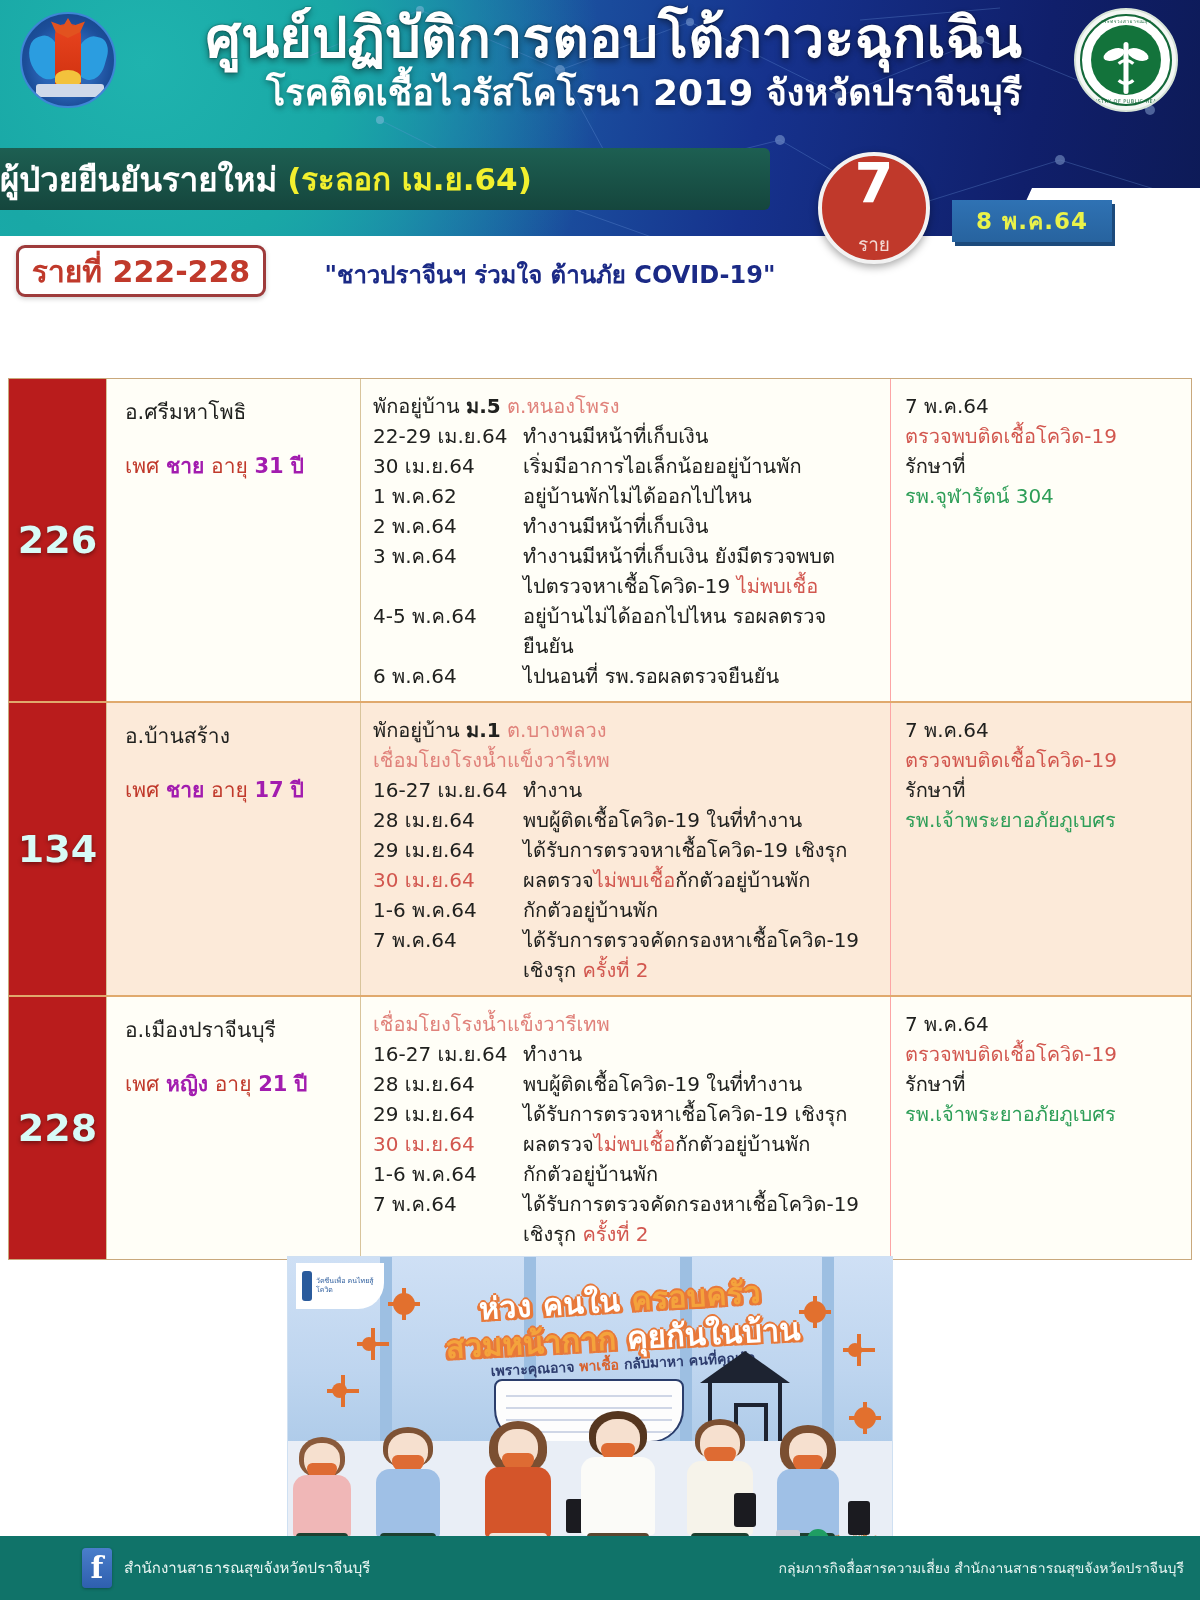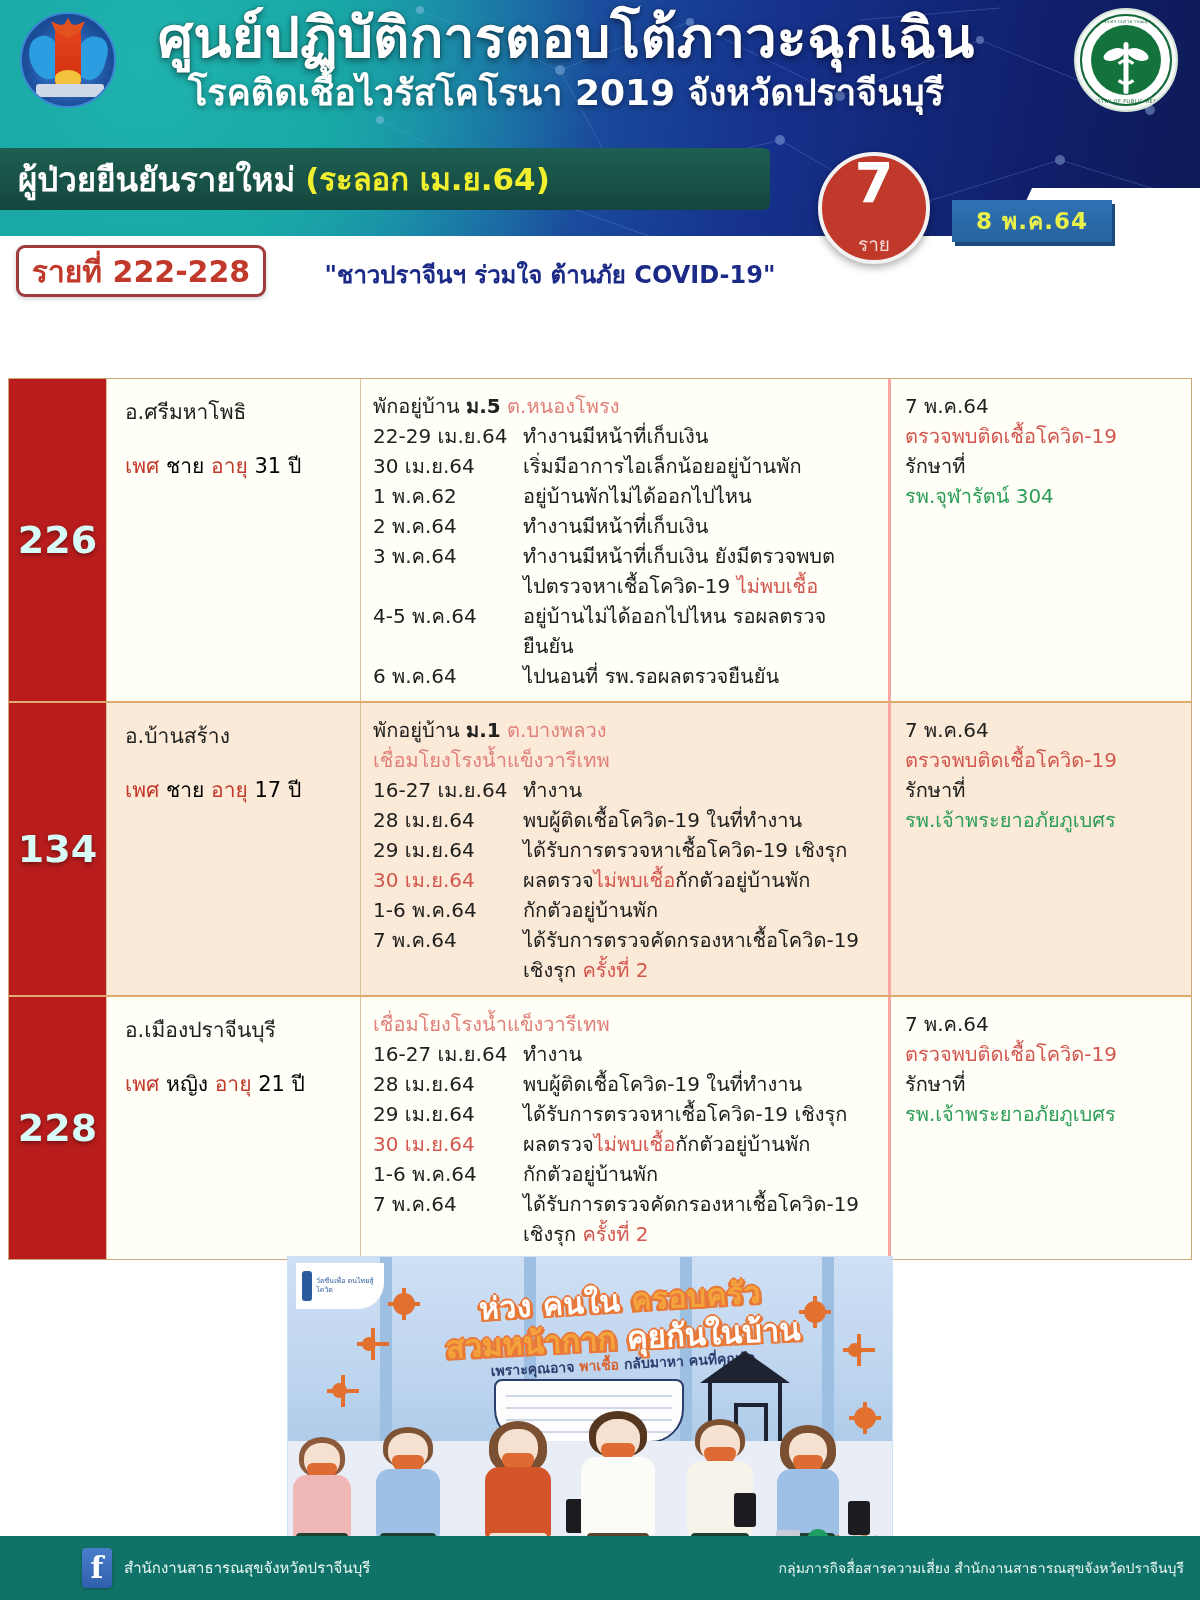--- a/index.html
+++ b/index.html
@@ -82,37 +82,37 @@
     position:absolute; left:50%; top:34px; transform:translateX(-50%);
     width:24px;height:26px;border:3px solid #fff;border-radius:50%;border-left-color:transparent;border-right-color:transparent;
   }
   .emblem-moph .moph-top,.emblem-moph .moph-bot{
     position:absolute; left:0; right:0; text-align:center; color:#14693a; font-size:5px; letter-spacing:.4px;
   }
   .emblem-moph .moph-top{ top:7px; }
   .emblem-moph .moph-bot{ bottom:6px; }
 
   
-  .title-wrap{ position:absolute; left:136px; top:6px; width:860px; text-align:center; }
+  .title-wrap{ position:absolute; left:162px; top:6px; width:860px; text-align:right; }
   .title-main{
     font-size:56px; line-height:64px; font-weight:bold; color:#ffffff;
     text-shadow: 0 3px 7px rgba(0,0,0,.45), 0 0 2px rgba(0,0,0,.6);
     white-space:nowrap;
   }
   .title-sub{
     font-size:36px; line-height:46px; font-weight:bold; color:#ffffff;
     text-shadow: 0 2px 6px rgba(0,0,0,.45);
     white-space:nowrap;
   }
 
   .greenband{
     position:absolute; left:0; top:148px; width:770px; height:62px;
     background:linear-gradient(#1d5f52,#15463d);
     border-radius:0 6px 6px 0;
-    display:flex; align-items:center; padding-left:18px;
+    display:flex; align-items:center; padding-left:0;
   }
   .greenband .gb-a{ font-size:33px; font-weight:bold; color:#ffffff; }
   .greenband .gb-b{ font-size:31px; font-weight:bold; color:#f2f02e; margin-left:10px; }
 
   .circle-count{
     position:absolute; left:818px; top:152px; width:112px; height:112px; border-radius:50%;
     background:#c0392b; border:4px solid #f2f2f2;
     box-shadow:0 3px 9px rgba(0,0,0,.35);
     display:flex; flex-direction:column; align-items:center; justify-content:center;
   }
@@ -161,29 +161,29 @@
   }
   .c-num .num{
     font-size:38px; font-weight:bold; color:#d8fbf7;
     text-shadow:0 2px 4px rgba(0,0,0,.4);
   }
   .c-loc{
     width:255px; flex:0 0 255px; border-left:1px solid #d8c49b; border-right:1px solid #d8c49b;
     padding:18px 10px 10px 18px;
   }
   .c-time{
-    width:530px; flex:0 0 530px; border-right:3px solid #fca5a5;
+    width:530px; flex:0 0 530px; border-right:1px solid #fca5a5;
     padding:12px 11px 10px 12px;
   }
   .c-tx{ flex:1 1 auto; padding:12px 8px 10px 14px; }
 
   .loc-name{ font-size:21px; color:#20211f; line-height:30px; }
   .loc-sex{ font-size:21px; line-height:30px; margin-top:24px; }
   .loc-sex .lbl{ color:#c0392b; }
-  .loc-sex .val{ color:#000000; }
+  .loc-sex .val{ color:#a21caf;font-weight:bold; }
   .loc-sex .age-lbl{ color:#c0392b; }
 
   .tl-line{ font-size:20px; line-height:30px; color:#20211f; display:flex; }
   .tl-line .d{ flex:0 0 150px; font-weight:normal; }
   .tl-line .e{ flex:1 1 auto; }
   .tl-head{ font-size:20px; line-height:30px; color:#20211f; }
   .tl-cont{ font-size:20px; line-height:30px; color:#20211f; padding-left:150px; }
   .red{ color:#d2574f; }
   .pink{ color:#e0827b; }
 

